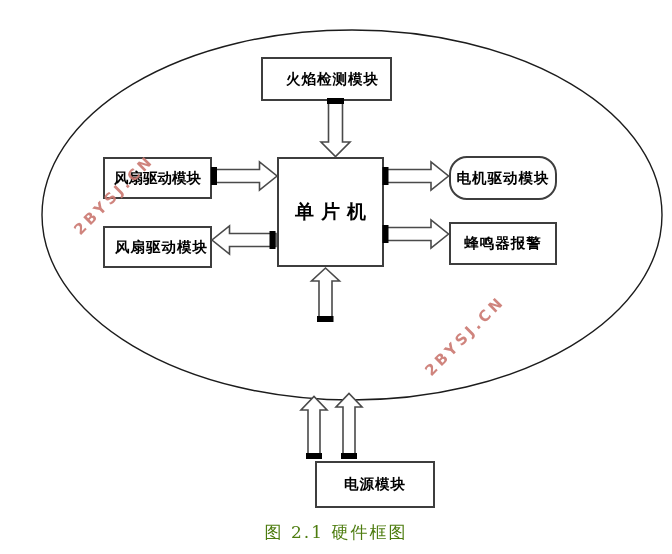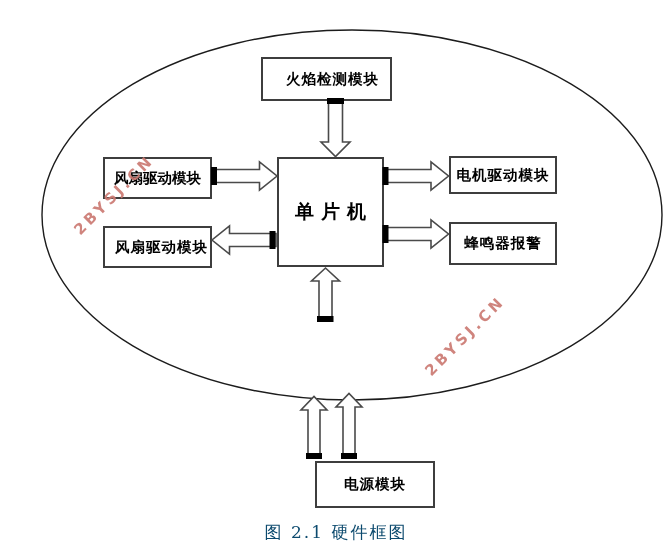--- a/index.html
+++ b/index.html
@@ -10,34 +10,34 @@
   #svg-layer{position:absolute;left:0;top:0;width:672px;height:554px;z-index:3;pointer-events:none;}
   .node{
     position:absolute;box-sizing:border-box;background:#ffffff;
     border:2px solid #3e3e3e;display:flex;align-items:center;justify-content:center;
     font-weight:bold;font-size:14.5px;letter-spacing:1px;z-index:2;white-space:nowrap;
   }
   .node-flame   {left:261px;top:57px; width:131px;height:44px;padding-left:12px;}
   .node-obstacle{left:103px;top:157px;width:109px;height:42px;letter-spacing:0;}
   .node-fan     {left:103px;top:226px;width:109px;height:42px;padding-left:8px;}
   .node-mcu     {left:277px;top:157px;width:107px;height:110px;font-size:19px;letter-spacing:7px;padding-left:7px;}
-  .node-motor   {left:449px;top:156px;width:108px;height:38px;}
+  .node-motor   {left:449px;top:156px;width:108px;height:44px;border-radius:18px;}
   .node-buzzer  {left:449px;top:222px;width:108px;height:43px;}
   .node-wireless{left:275px;top:323px;width:109px;height:43px;}
   .node-power   {left:275px;top:461px;width:120px;height:47px;margin-left:40px;}
   .watermark{
     position:absolute;z-index:5;width:150px;text-align:center;
     color:#cc7a73;font-weight:bold;font-size:15px;letter-spacing:3.5px;
     transform:rotate(-45deg);opacity:0.92;white-space:nowrap;
   }
   .wm-1{left:39px;top:186px;}
   .wm-2{left:390px;top:327px;}
   .caption{
     position:absolute;left:0;top:521px;width:672px;text-align:center;z-index:2;
-    font-family:"DejaVu Serif","DejaVu Sans",serif;font-size:17px;color:#0c4a6e;letter-spacing:2px;
+    font-family:"DejaVu Serif","DejaVu Sans",serif;font-size:17px;color:#4d7c0f;letter-spacing:2px;
   }
 </style>
 </head>
 <body>
 
 <div id="canvas">
 
   <div class="node node-flame">火焰检测模块</div>
   <div class="node node-obstacle">风扇驱动模块</div>
   <div class="node node-fan">风扇驱动模块</div>

